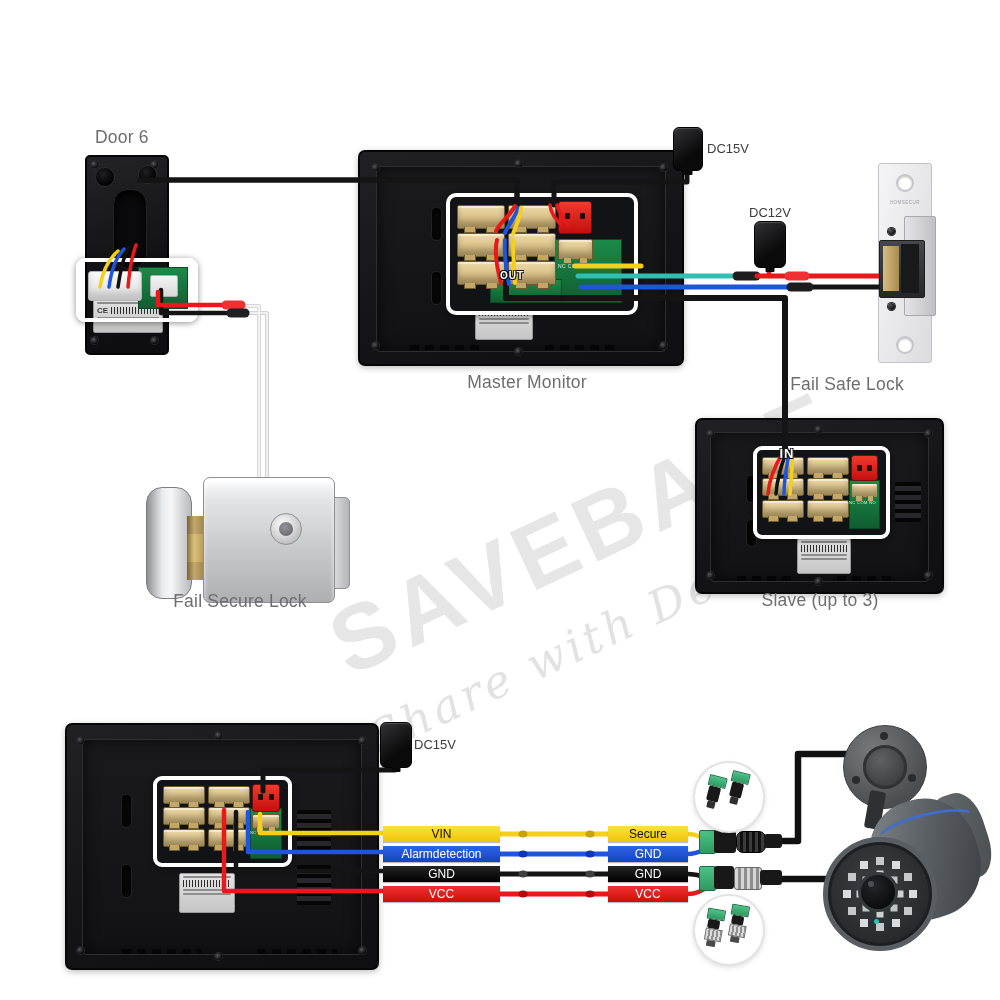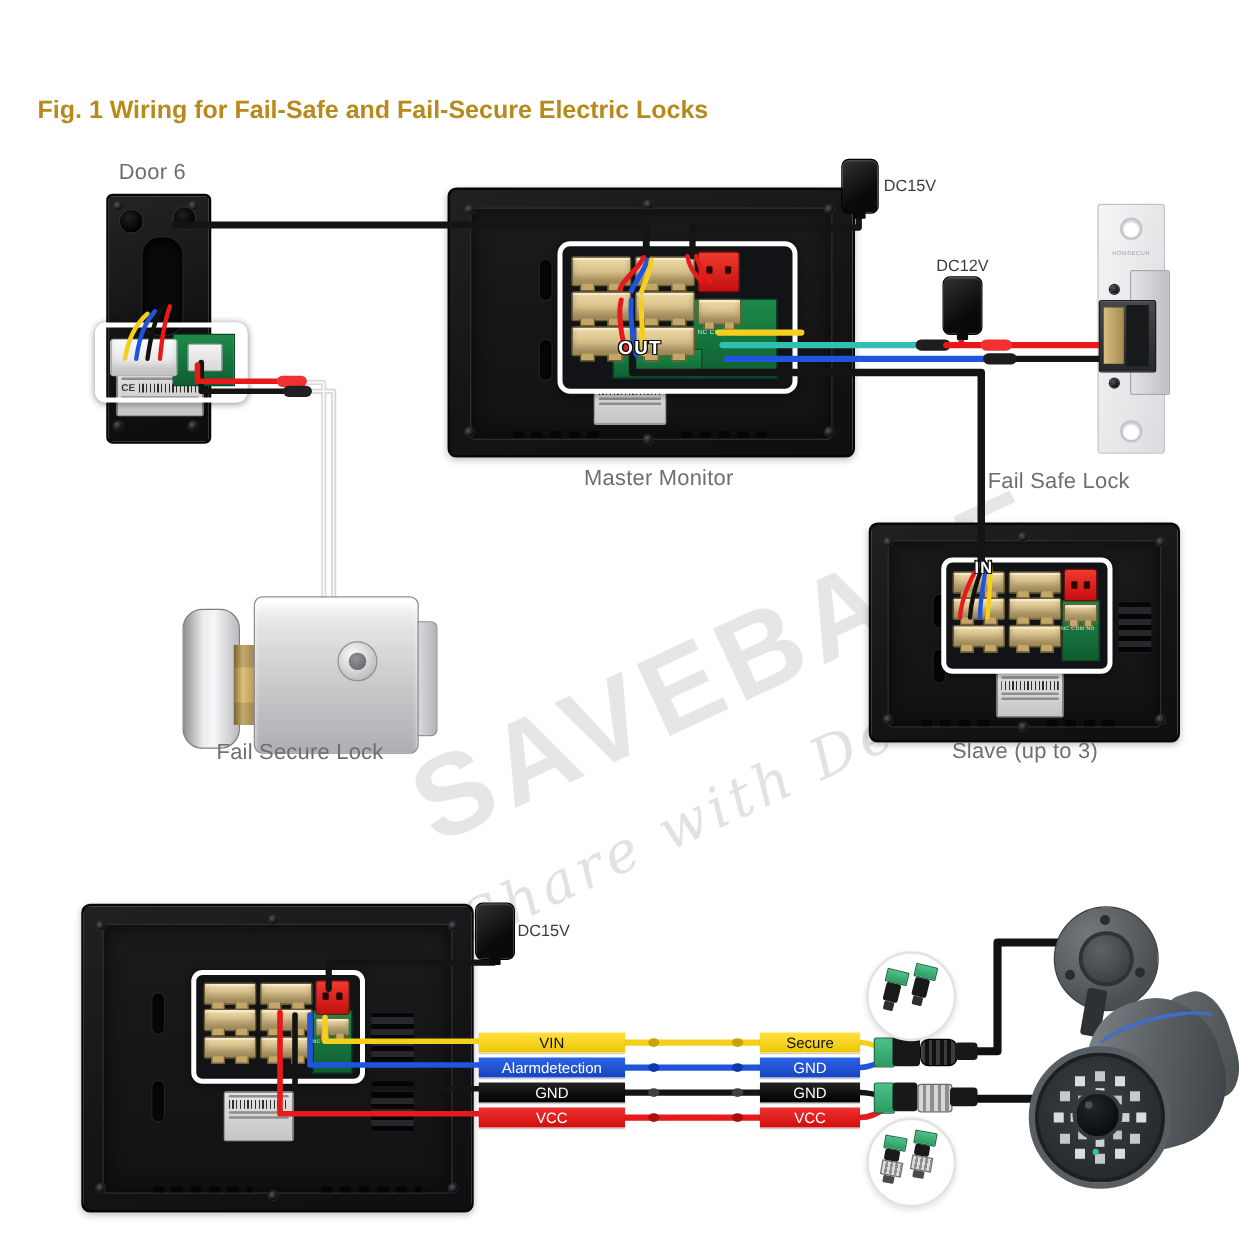--- a/index.html
+++ b/index.html
@@ -89,21 +89,20 @@
   .z4{z-index:4;}
 </style>
 </head>
 <body>
 
 <div id="stage">
 
   <div class="wm wm1">SAVEBASE</div>
   <div class="wm wm2">Share with Delight</div>
 
-  <div class="heading" style="left:30px;top:77px;">Fig. 1 Wiring for Fail-Safe and Fail-Secure Electric Locks</div>
 
   <div class="cap" style="left:95px;top:127px;text-align:left;">Door 6</div>
   <div class="door">
     <div class="screw" style="left:4px;top:4px;"></div>
     <div class="screw" style="left:64px;top:4px;"></div>
     <div class="dcirc" style="left:8px;top:10px;width:18px;height:18px;"></div>
     <div class="dcirc" style="left:51px;top:8px;width:17px;height:17px;"></div>
     <div class="drecess" style="left:26px;top:32px;width:32px;height:78px;"></div>
     <div class="plate" style="left:6px;top:138px;width:62px;height:32px;">
       <i></i>
@@ -153,21 +152,21 @@
     <div class="term" style="left:7px;top:8px;width:46px;height:22px;"></div>
     <div class="term" style="left:7px;top:36px;width:46px;height:22px;"></div>
     <div class="term" style="left:7px;top:64px;width:46px;height:22px;"></div>
     <div class="term" style="left:58px;top:8px;width:46px;height:22px;"></div>
     <div class="term" style="left:58px;top:36px;width:46px;height:22px;"></div>
     <div class="term" style="left:58px;top:64px;width:46px;height:22px;"></div>
     <div class="redb" style="left:108px;top:4px;width:32px;height:31px;"></div>
     <div class="term" style="left:108px;top:42px;width:33px;height:19px;"></div>
     <div class="pcbt" style="left:108px;top:66px;">NC COM NO</div>
   </div>
-  <div class="iolabel" style="left:488px;top:270px;width:48px;text-align:center;font-size:15px;">OUT</div>
+  <div class="iolabel" style="left:488px;top:270px;width:48px;text-align:center;font-size:10px;">OUT</div>
 
   <div class="adapter" style="left:673px;top:127px;width:28px;height:42px;"></div>
   <div class="dclabel" style="left:707px;top:141px;">DC15V</div>
   <div class="adapter" style="left:754px;top:221px;width:30px;height:45px;"></div>
   <div class="dclabel" style="left:749px;top:205px;">DC12V</div>
 
   <div style="position:absolute;left:878px;top:163px;width:52px;height:198px;border:1px solid #c2c2c8;border-radius:3px;background:linear-gradient(100deg,#f5f5f7,#dcdce0);z-index:2;">
     <div style="position:absolute;left:17px;top:10px;width:14px;height:14px;border-radius:50%;background:#fff;border:2px solid #c4c4ca;box-shadow:inset 0 1px 2px rgba(0,0,0,.25);"></div>
     <div style="position:absolute;left:17px;top:172px;width:14px;height:14px;border-radius:50%;background:#fff;border:2px solid #c4c4ca;box-shadow:inset 0 1px 2px rgba(0,0,0,.25);"></div>
     <div style="position:absolute;left:0;top:36px;width:100%;text-align:center;font-size:4.5px;letter-spacing:.5px;color:#9b9ba3;">HOMSECUR</div>

